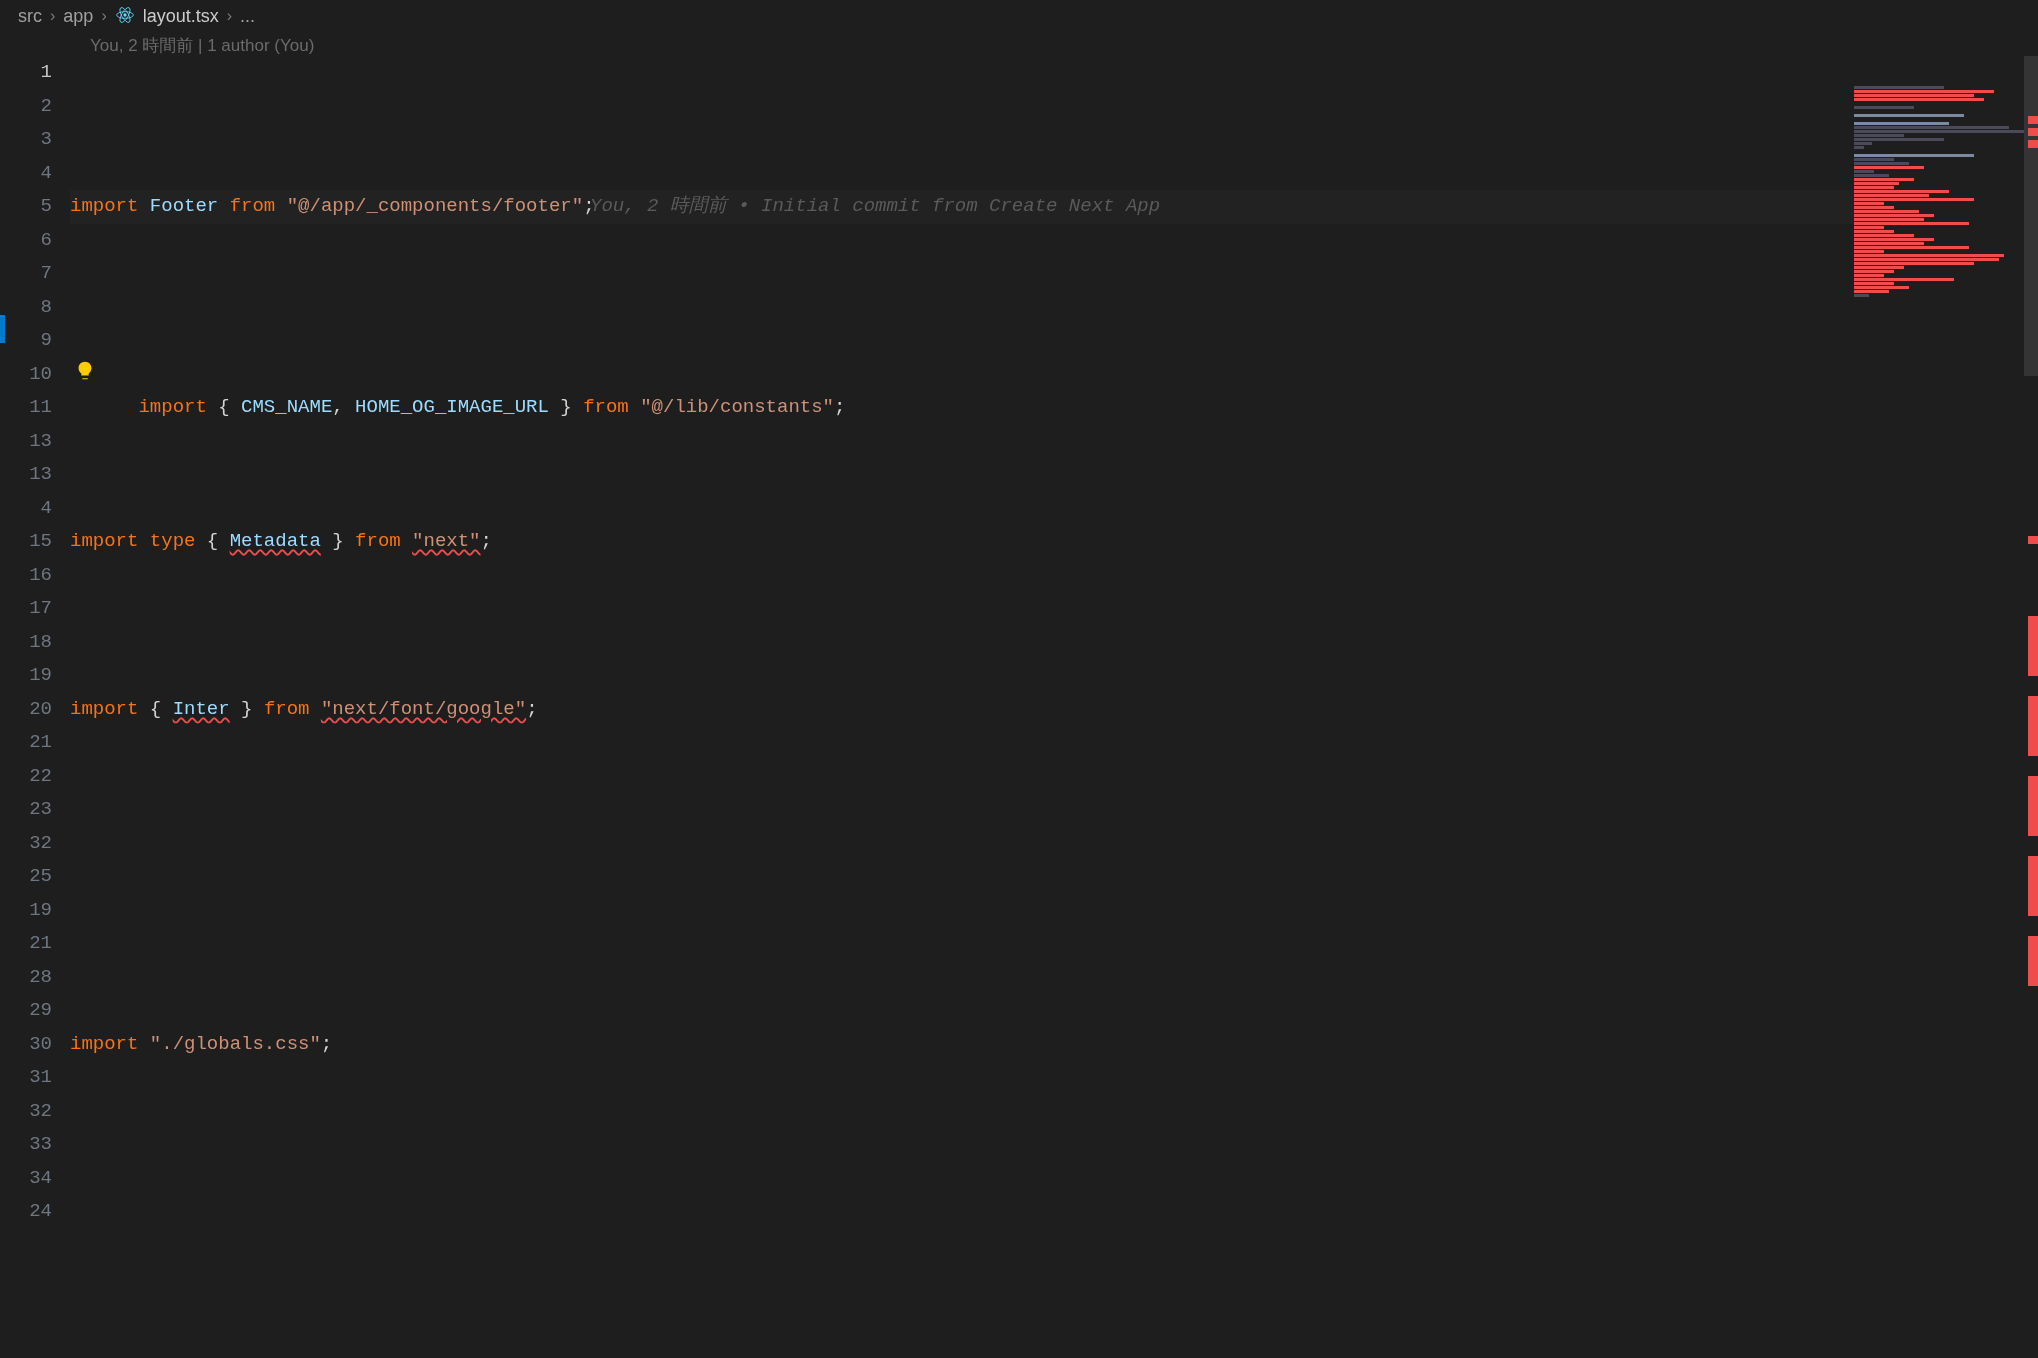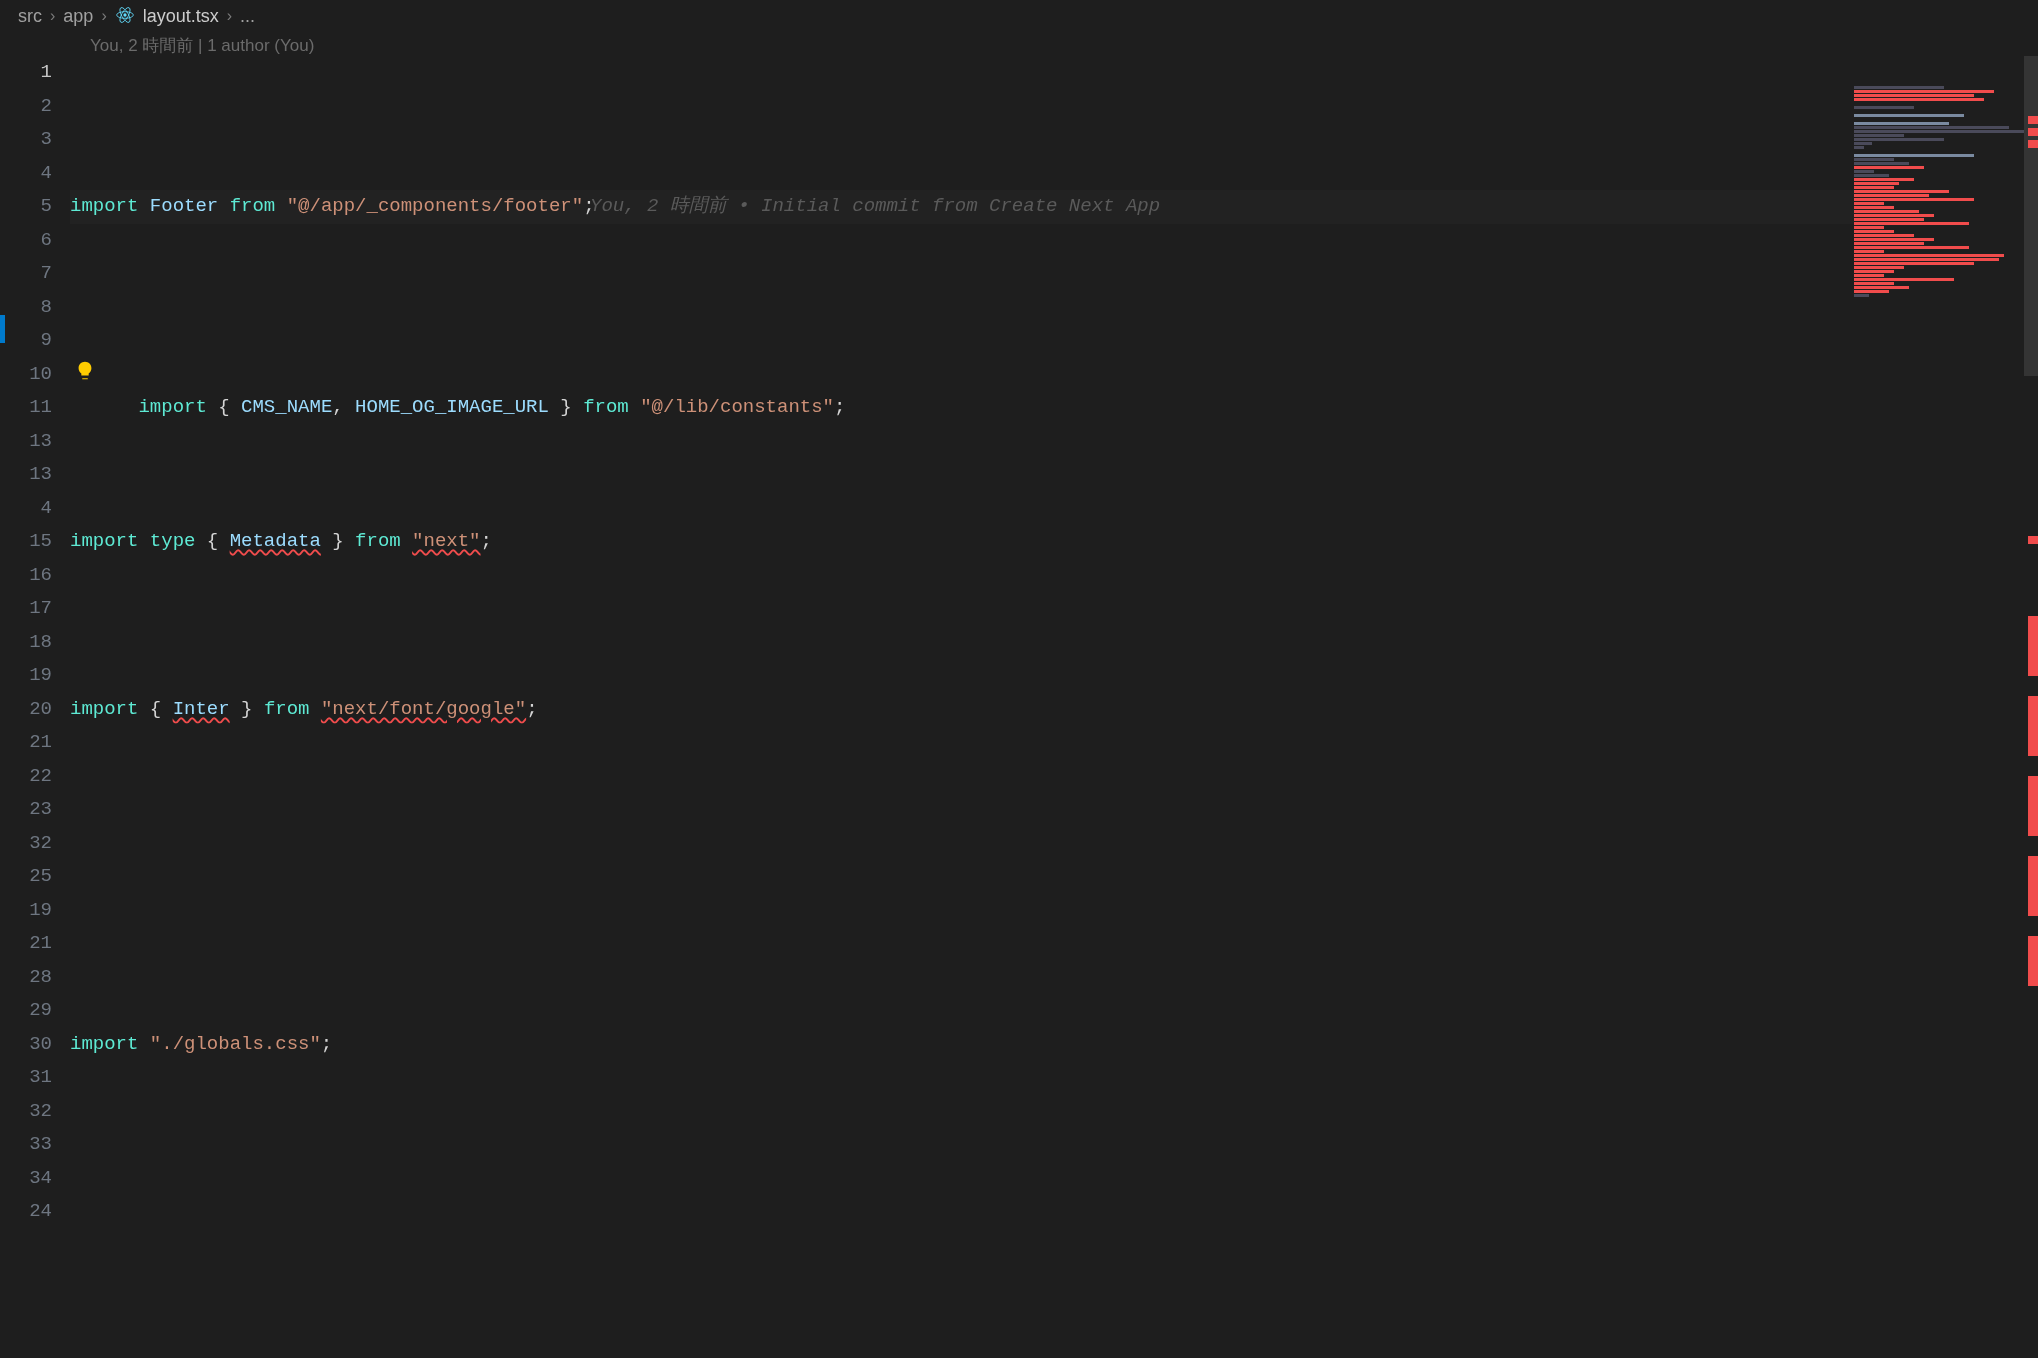--- a/index.html
+++ b/index.html
@@ -56,21 +56,21 @@
 
   .code {
     flex: 1;
     line-height: 33.5px;
     white-space: pre;
     position: relative;
   }
   .code .row { height: 33.5px; position: relative; }
   .code .row.hl { background: rgba(255,255,255,0.02); }
 
-  .tok-kw     { color: #5eead4; }
+  .tok-kw     { color: #f97316; }
   .tok-var    { color: #9cdcfe; }
   .tok-str    { color: #ce9178; }
   .tok-punc   { color: #d4d4d4; }
 
   .squiggle {
     text-decoration-line: underline;
     text-decoration-style: wavy;
     text-decoration-color: #f14c4c;
     text-decoration-thickness: 1.5px;
     text-underline-offset: 3px;

